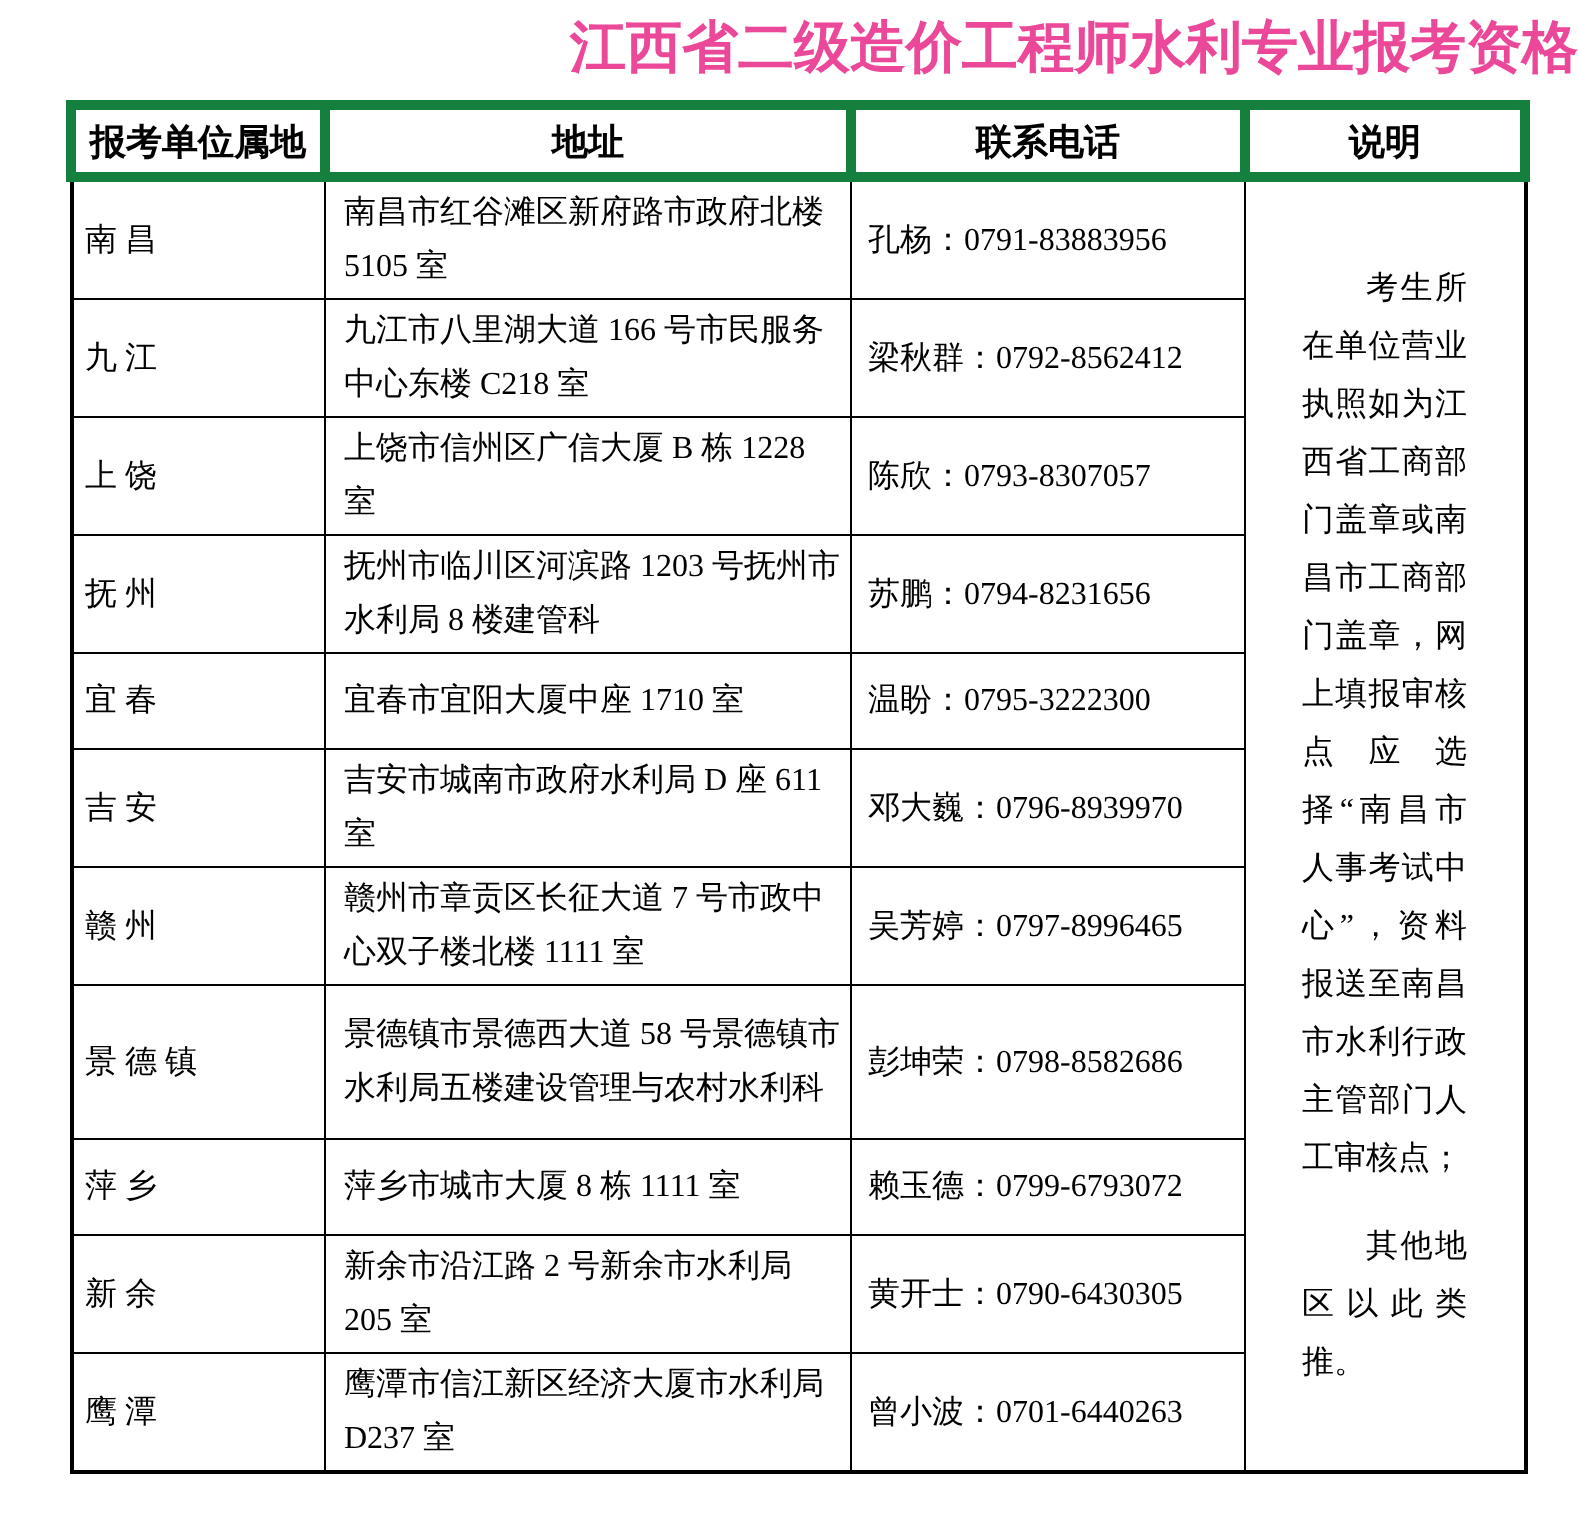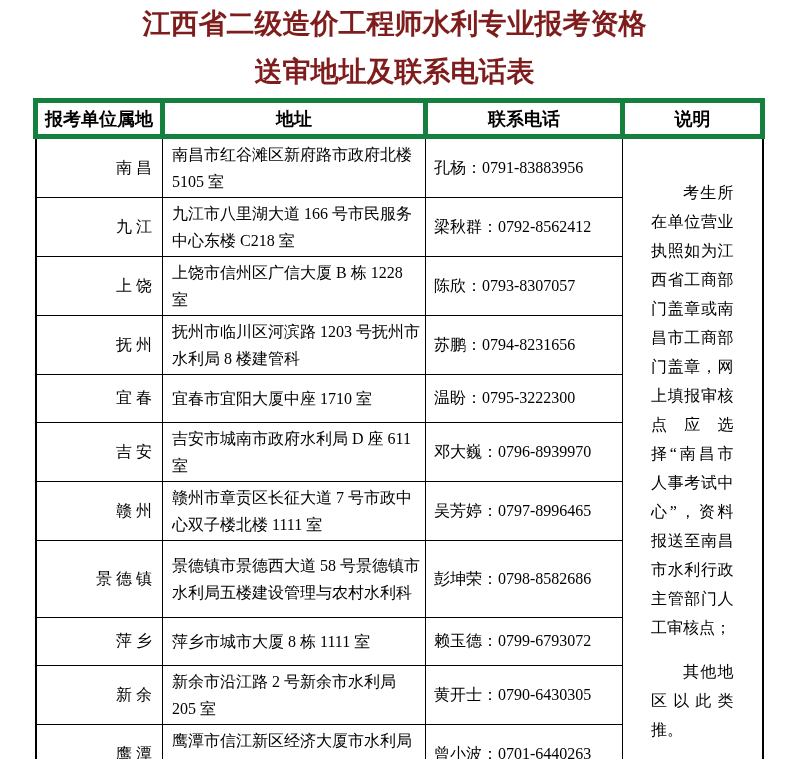--- a/index.html
+++ b/index.html
@@ -6,27 +6,27 @@
   html, body {
     margin: 0; padding: 0;
     width: 789px; height: 759px;
     background: #ffffff;
     color: #000000;
     font-family: "Liberation Serif", "DejaVu Serif", serif;
   }
   .page { width: 789px; height: 759px; overflow: hidden; }
 
   .doc-title {
-    text-align: center;
+    text-align: right;
     font-family: "Liberation Sans", "DejaVu Sans", sans-serif;
     font-weight: bold;
     font-size: 28px;
     line-height: 34px;
     margin: 0;
-    color: #7f1d1d;
+    color: #ec4899;
   }
   .doc-title.line1 { padding-top: 7px; }
   .doc-title.line2 { margin-top: 14px; }
 
   table.contact-table {
     border-collapse: collapse;
     table-layout: fixed;
     margin: 9px 0 0 33px;
     width: 727px;
     border: 2px solid #000000;
@@ -45,21 +45,21 @@
     text-align: center;
     padding: 0;
   }
   td {
     border: 1px solid #000000;
     font-size: 16px;
     padding: 2px 6px;
     vertical-align: middle;
   }
   td.region {
-    text-align: right;
+    text-align: left;
     letter-spacing: 4px;
   }
   td.addr {
     text-align: left;
     line-height: 27px;
     padding-left: 9px;
     padding-right: 4px;
   }
   td.phone {
     text-align: left;
@@ -85,21 +85,20 @@
   tr.h-52 { height: 52px; }
   tr.h-77 { height: 77px; }
   tr.h-55 { height: 55px; }
 </style>
 </head>
 <body>
 
 <div class="page">
 
   <h1 class="doc-title line1">江西省二级造价工程师水利专业报考资格</h1>
-  <h1 class="doc-title line2">送审地址及联系电话表</h1>
 
   <table class="contact-table">
     <colgroup>
       <col class="c-region">
         <col class="c-addr">
         <col class="c-phone">
         <col class="c-note">
     </colgroup>
     <thead>
       <tr>

